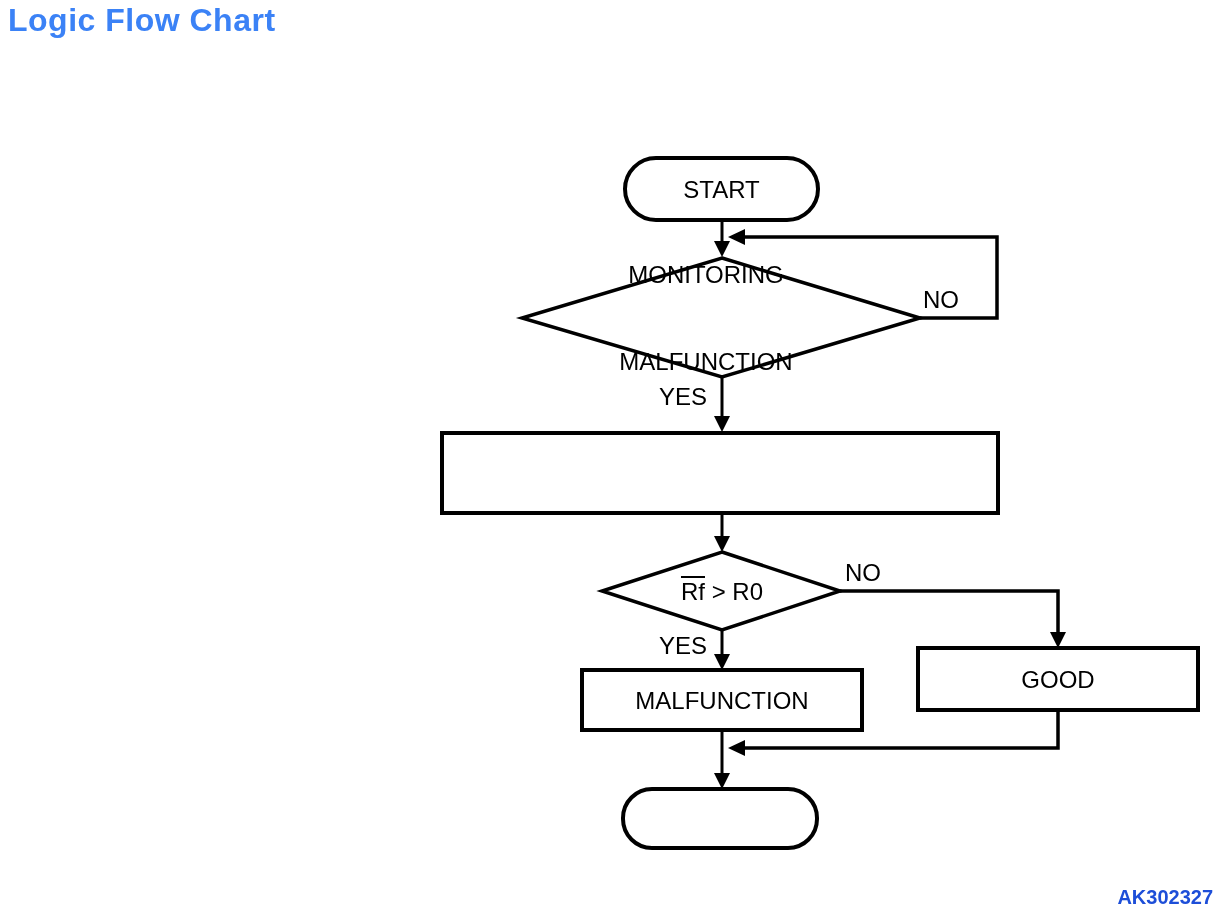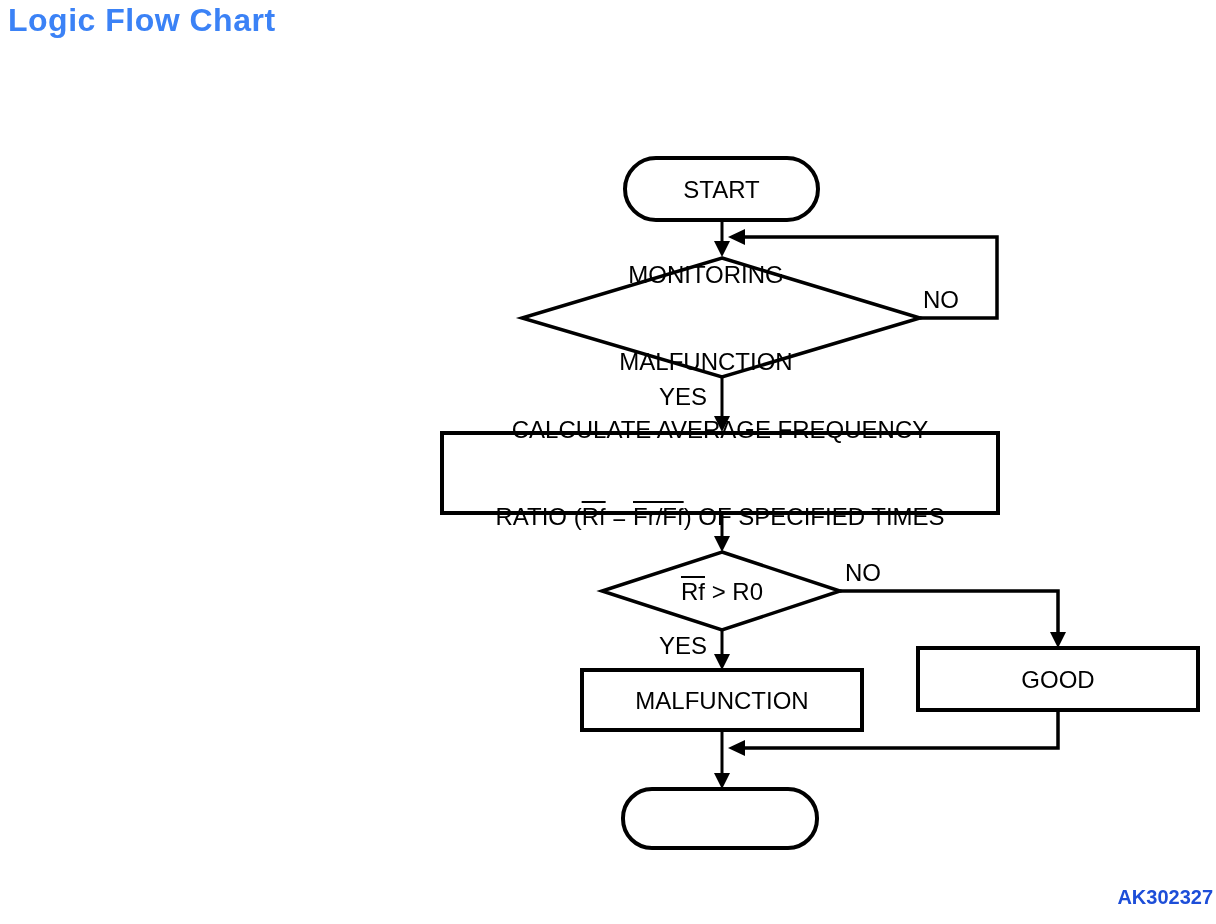--- a/index.html
+++ b/index.html
@@ -127,26 +127,20 @@
     <div>
       <div>MONITORING</div>
       <div>MALFUNCTION</div>
     </div>
   </div>
 
   <div class="lbl" style="left:916px; top:286px; width:50px; height:26px;">NO</div>
 
   <div class="lbl" style="left:652px; top:382px; width:62px; height:28px;">YES</div>
 
-  <div class="lbl" style="left:442px; top:433px; width:556px; height:80px;">
-    <div>
-      <div>CALCULATE AVERAGE FREQUENCY</div>
-      <div><span>RATIO (</span><span class="ov">Rf</span><span> = </span><span class="ov">Fr/Ff</span><span>) OF SPECIFIED TIMES</span></div>
-    </div>
-  </div>
 
   <div class="lbl" style="left:622px; top:577px; width:200px; height:28px;"><span class="ov">Rf</span><span> &gt; R0</span></div>
 
   <div class="lbl" style="left:836px; top:559px; width:54px; height:26px;">NO</div>
 
   <div class="lbl" style="left:652px; top:632px; width:62px; height:26px;">YES</div>
 
   <div class="lbl" style="left:582px; top:670px; width:280px; height:60px;">MALFUNCTION</div>
 
   <div class="lbl" style="left:918px; top:648px; width:280px; height:62px;">GOOD</div>

